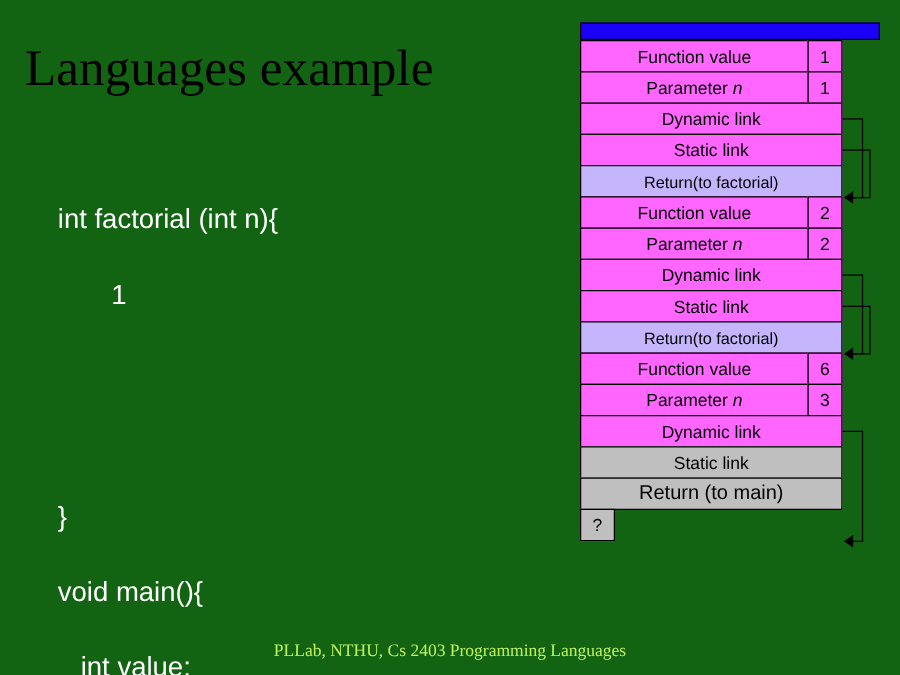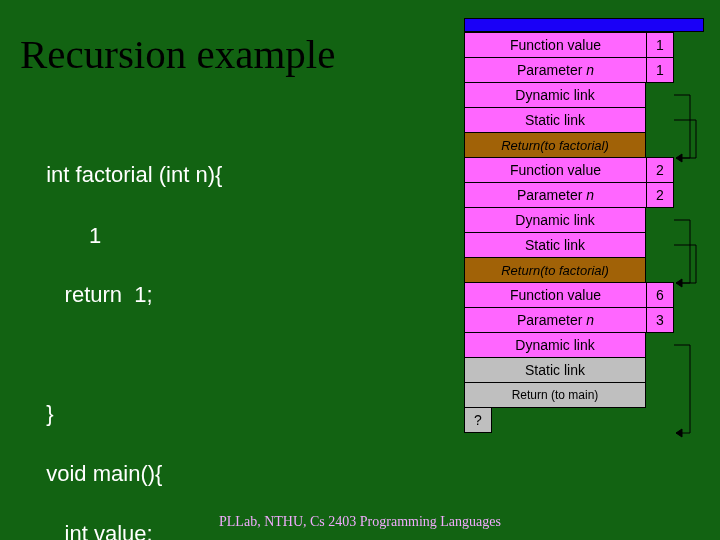--- a/index.html
+++ b/index.html
@@ -29,21 +29,21 @@
     font-family: Arial, sans-serif;
     line-height: 1.36;
     white-space: pre;
   }
   .footer {
     position: absolute;
     bottom: 10px;
     left: 0;
     right: 0;
     text-align: center;
-    color: #f0abfc;
+    color: #bef264;
     font-size: 14px;
     font-family: 'Times New Roman', serif;
   }
   .stack-wrap {
     position: absolute;
     top: 18px;
     right: 16px;
     width: 240px;
   }
   .bluebar {
@@ -58,42 +58,42 @@
     font-family: Arial, sans-serif;
   }
   .cell {
     border: 1px solid #000;
     display: flex;
     align-items: center;
     justify-content: center;
     padding: 12px 4px;
   }
   .label-cell { width: 182px; border-right: none;}
-  .label-full { width: 182px; }
+  .label-full { width: 210px; }
   .val-cell { width: 28px; }
   .pink { background: #ff66ff; }
-  .green { background: #a16207; font-style: italic; }
+  .green { background: #c4b5fd; }
   .gray { background: #bfbfbf; }
   .italic { font-style: italic; }
   .stack-wrap svg {
     position: absolute;
     top: 0;
     left: 0;
     pointer-events: none;
   }
 </style>
 </head>
 <body>
 
-<div class="title">Recursion example</div>
+<div class="title">Languages example</div>
 
 <div class="code">
   <span>int factorial (int n){</span><br>
   <br>
-  <span>   return  1;</span><br>
+  <br>
   <br>
   <span>}</span><br>
   <span>void main(){</span><br>
   <span>   int value;</span><br>
   <br>
   
   <span style="position:absolute;top:91px;left:55px;">1</span>
 </div>
 
 <div class="stack-wrap">
@@ -149,21 +149,21 @@
     <div class="cell label-cell pink"><span>Parameter</span>&nbsp;<span class="italic">n</span></div>
     <div class="cell val-cell pink">3</div>
   </div>
   <div class="row">
       <div class="cell label-full pink">Dynamic link</div>
     </div>
   <div class="row">
       <div class="cell label-full gray">Static link</div>
     </div>
   <div class="row">
-      <div class="cell label-full gray" style="font-size:12px;">Return (to main)</div>
+      <div class="cell label-full gray" style="font-size:16px;">Return (to main)</div>
     </div>
 
   <div class="row">
     <div class="cell val-cell gray">?</div>
   </div>
 
   <svg width="240" height="430">
 
     <g stroke="#000" stroke-width="1" fill="#000">
 

